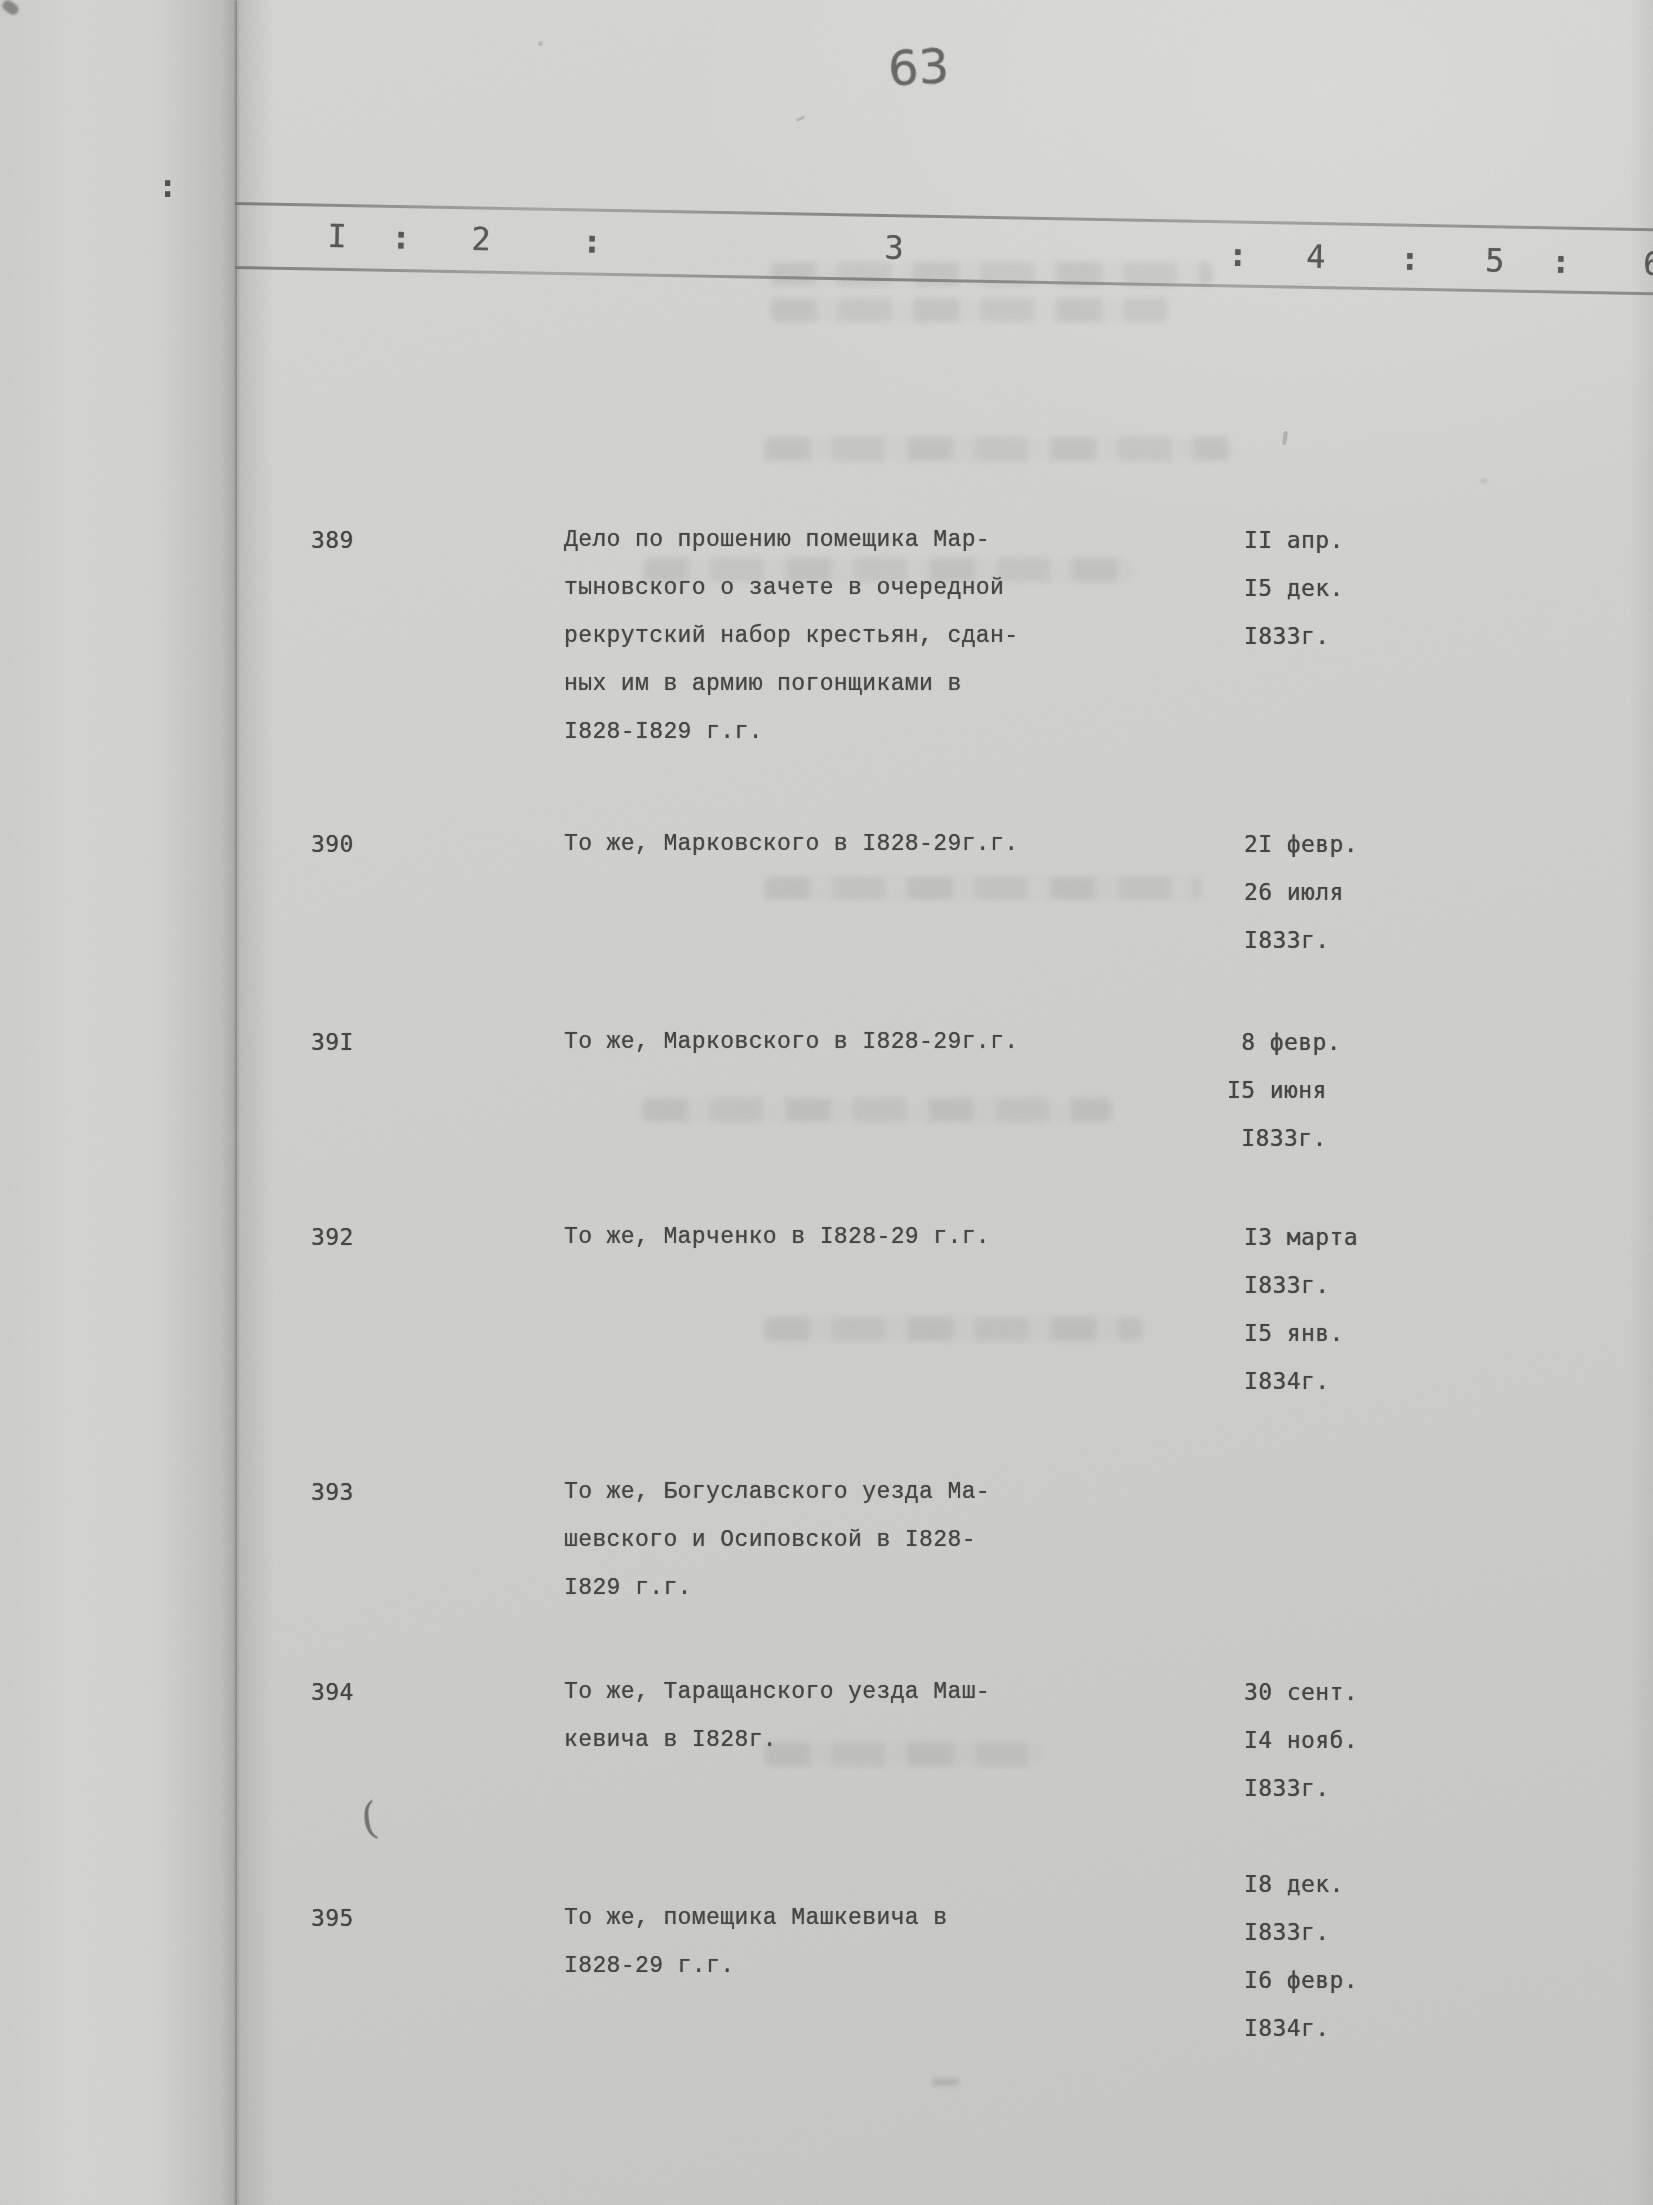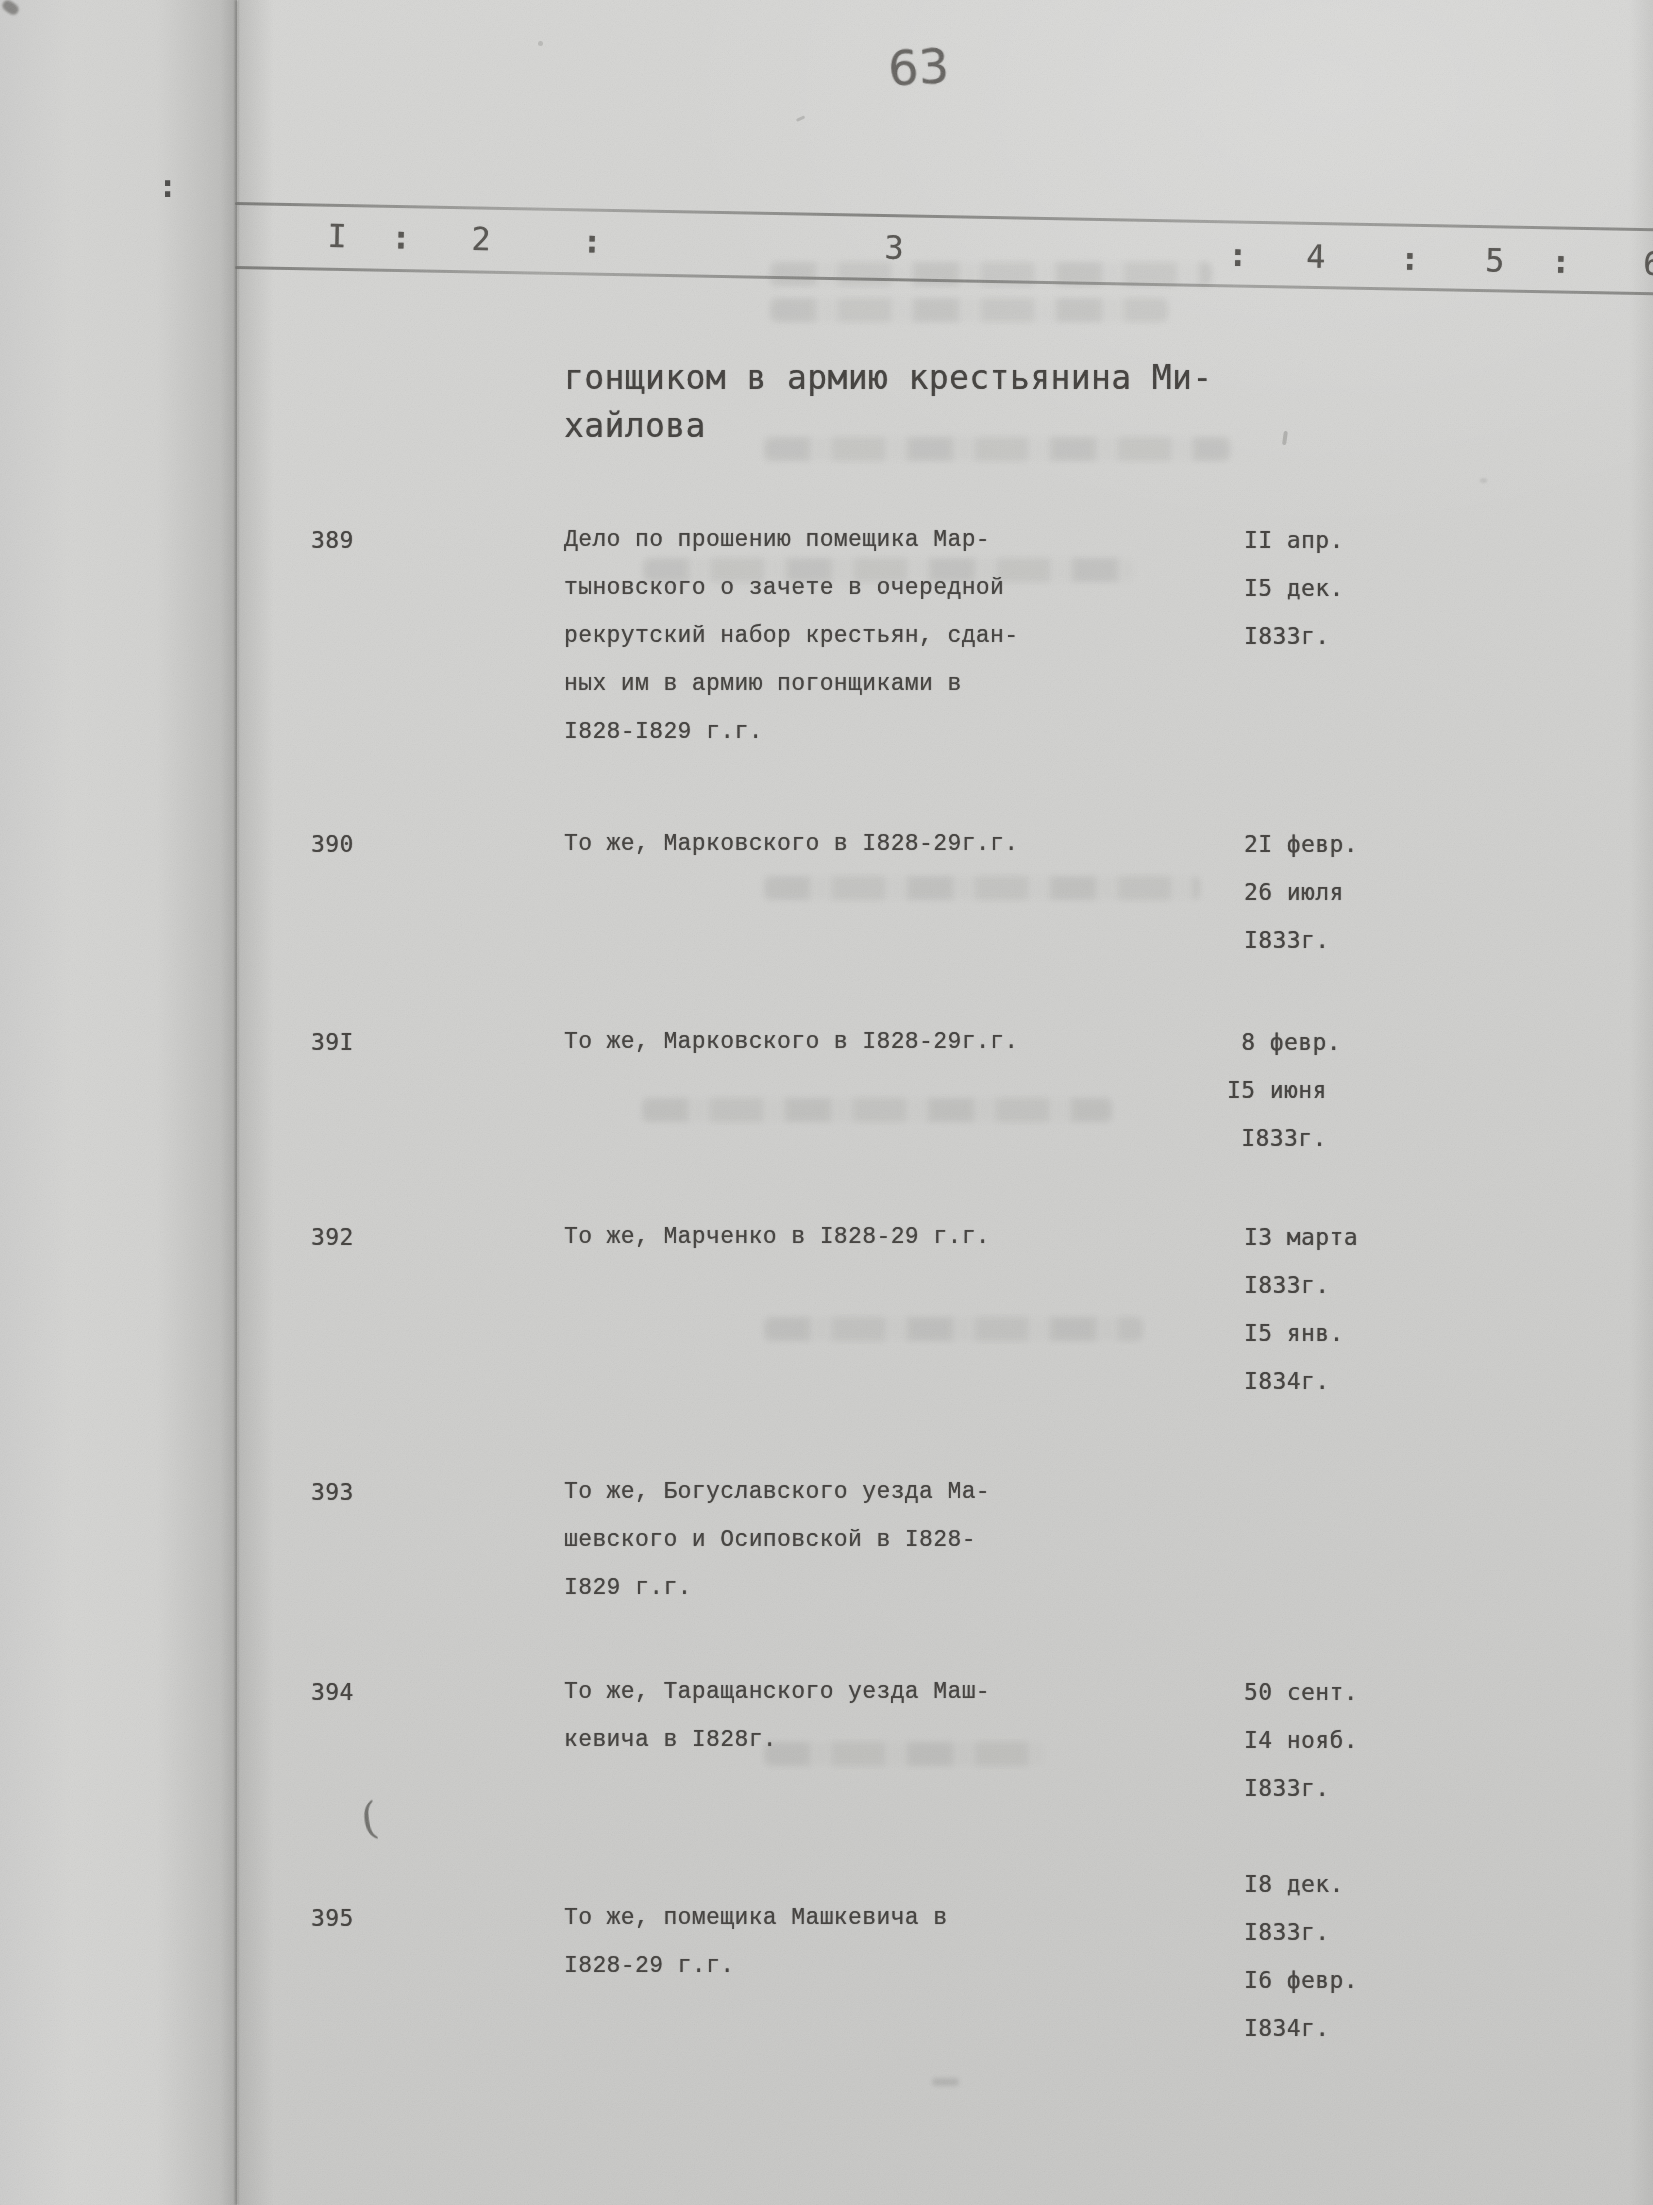--- a/index.html
+++ b/index.html
@@ -139,22 +139,20 @@
       <span class="header-cell colon" style="left: 348px;">:</span>
       <span class="header-cell" style="left: 650px;">3</span>
       <span class="header-cell colon" style="left: 994px;">:</span>
       <span class="header-cell" style="left: 1072px;">4</span>
       <span class="header-cell colon" style="left: 1166px;">:</span>
       <span class="header-cell" style="left: 1251px;">5</span>
       <span class="header-cell colon" style="left: 1317px;">:</span>
       <span class="header-cell" style="left: 1409px;">6</span>
     </div>
 
-  <div class="typed carryover">гонщиком в армию крестьянина Ми-
-хайлова</div>
 
   <div id="rows">
       <div class="entry-row" style="top: 516px;">
     <div class="cell num">389</div>
     <div class="cell desc">Дело по прошению помещика Мар-
 тыновского о зачете в очередной
 рекрутский набор крестьян, сдан-
 ных им в армию погонщиками в
 I828-I829 г.г.</div>
     <div class="cell dates">II апр.
@@ -187,21 +185,21 @@
     <div class="cell num">393</div>
     <div class="cell desc">То же, Богуславского уезда Ма-
 шевского и Осиповской в I828-
 I829 г.г.</div>
     <div class="cell dates"></div>
   </div>
       <div class="entry-row" style="top: 1668px;">
     <div class="cell num">394</div>
     <div class="cell desc">То же, Таращанского уезда Маш-
 кевича в I828г.</div>
-    <div class="cell dates">50 сент.
+    <div class="cell dates">30 сент.
 I4 нояб.
 I833г.</div>
   </div>
       <div class="entry-row" style="top: 1894px;">
     <div class="cell num">395</div>
     <div class="cell desc">То же, помещика Машкевича в
 I828-29 г.г.</div>
     <div class="cell dates" style="top: -34px;">I8 дек.
 I833г.
 I6 февр.

